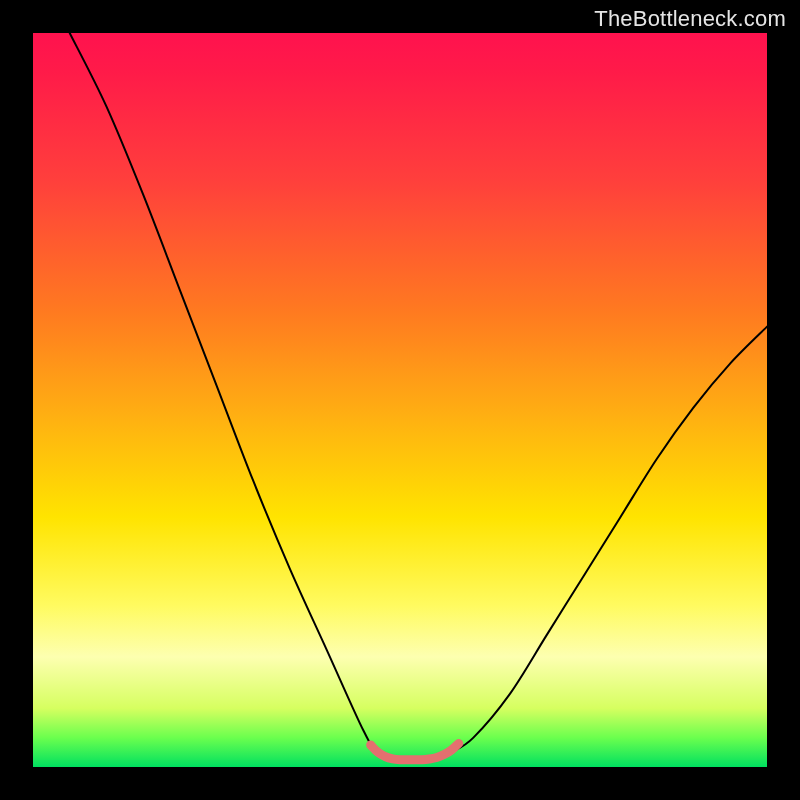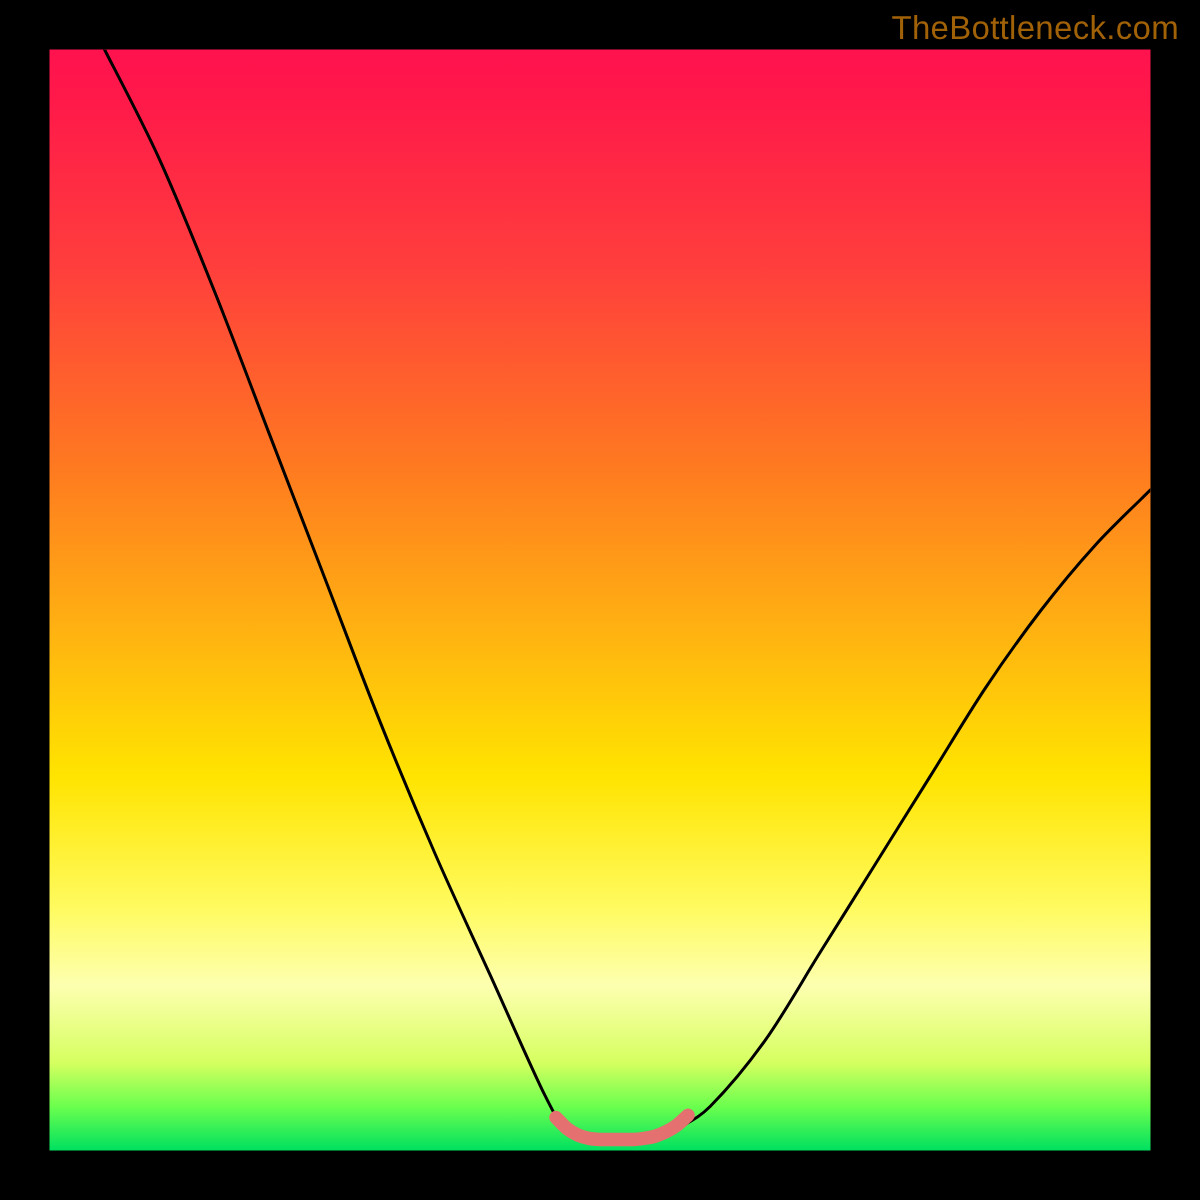--- a/index.html
+++ b/index.html
@@ -42,21 +42,21 @@
     position: absolute;
     left: 0;
     top: 0;
     width: 734px;
     height: 734px;
   }
   .watermark {
     position: absolute;
     top: 6px;
     right: 14px;
-    color: #a16207;
+    color: #e5e5e5;
     font-size: 22px;
     font-weight: 500;
     letter-spacing: 0.2px;
     user-select: none;
   }
 </style>
 </head>
 <body>
 
 <div class="frame">

